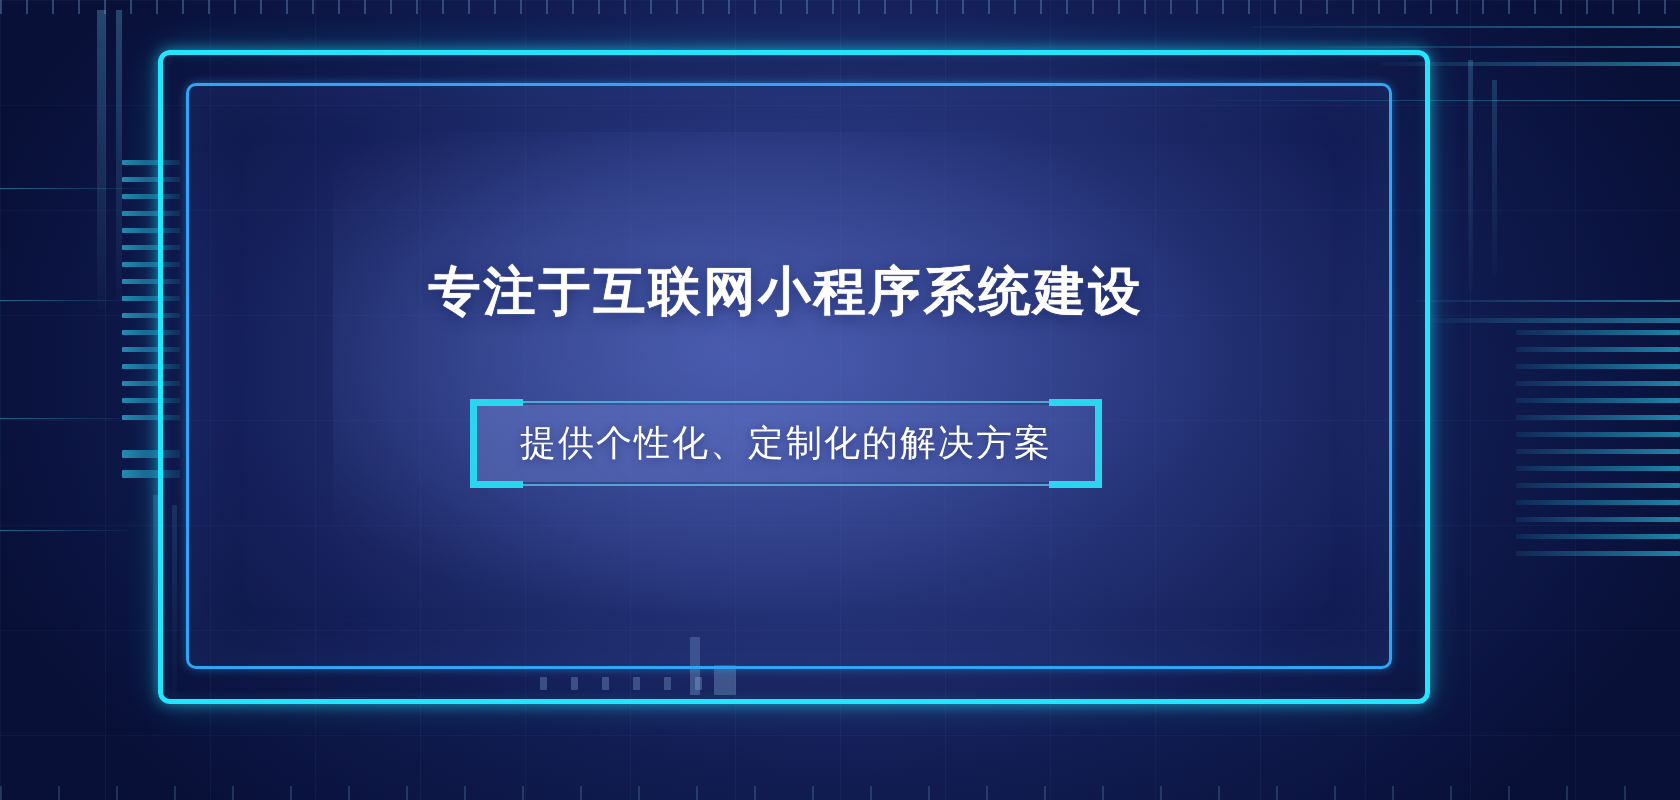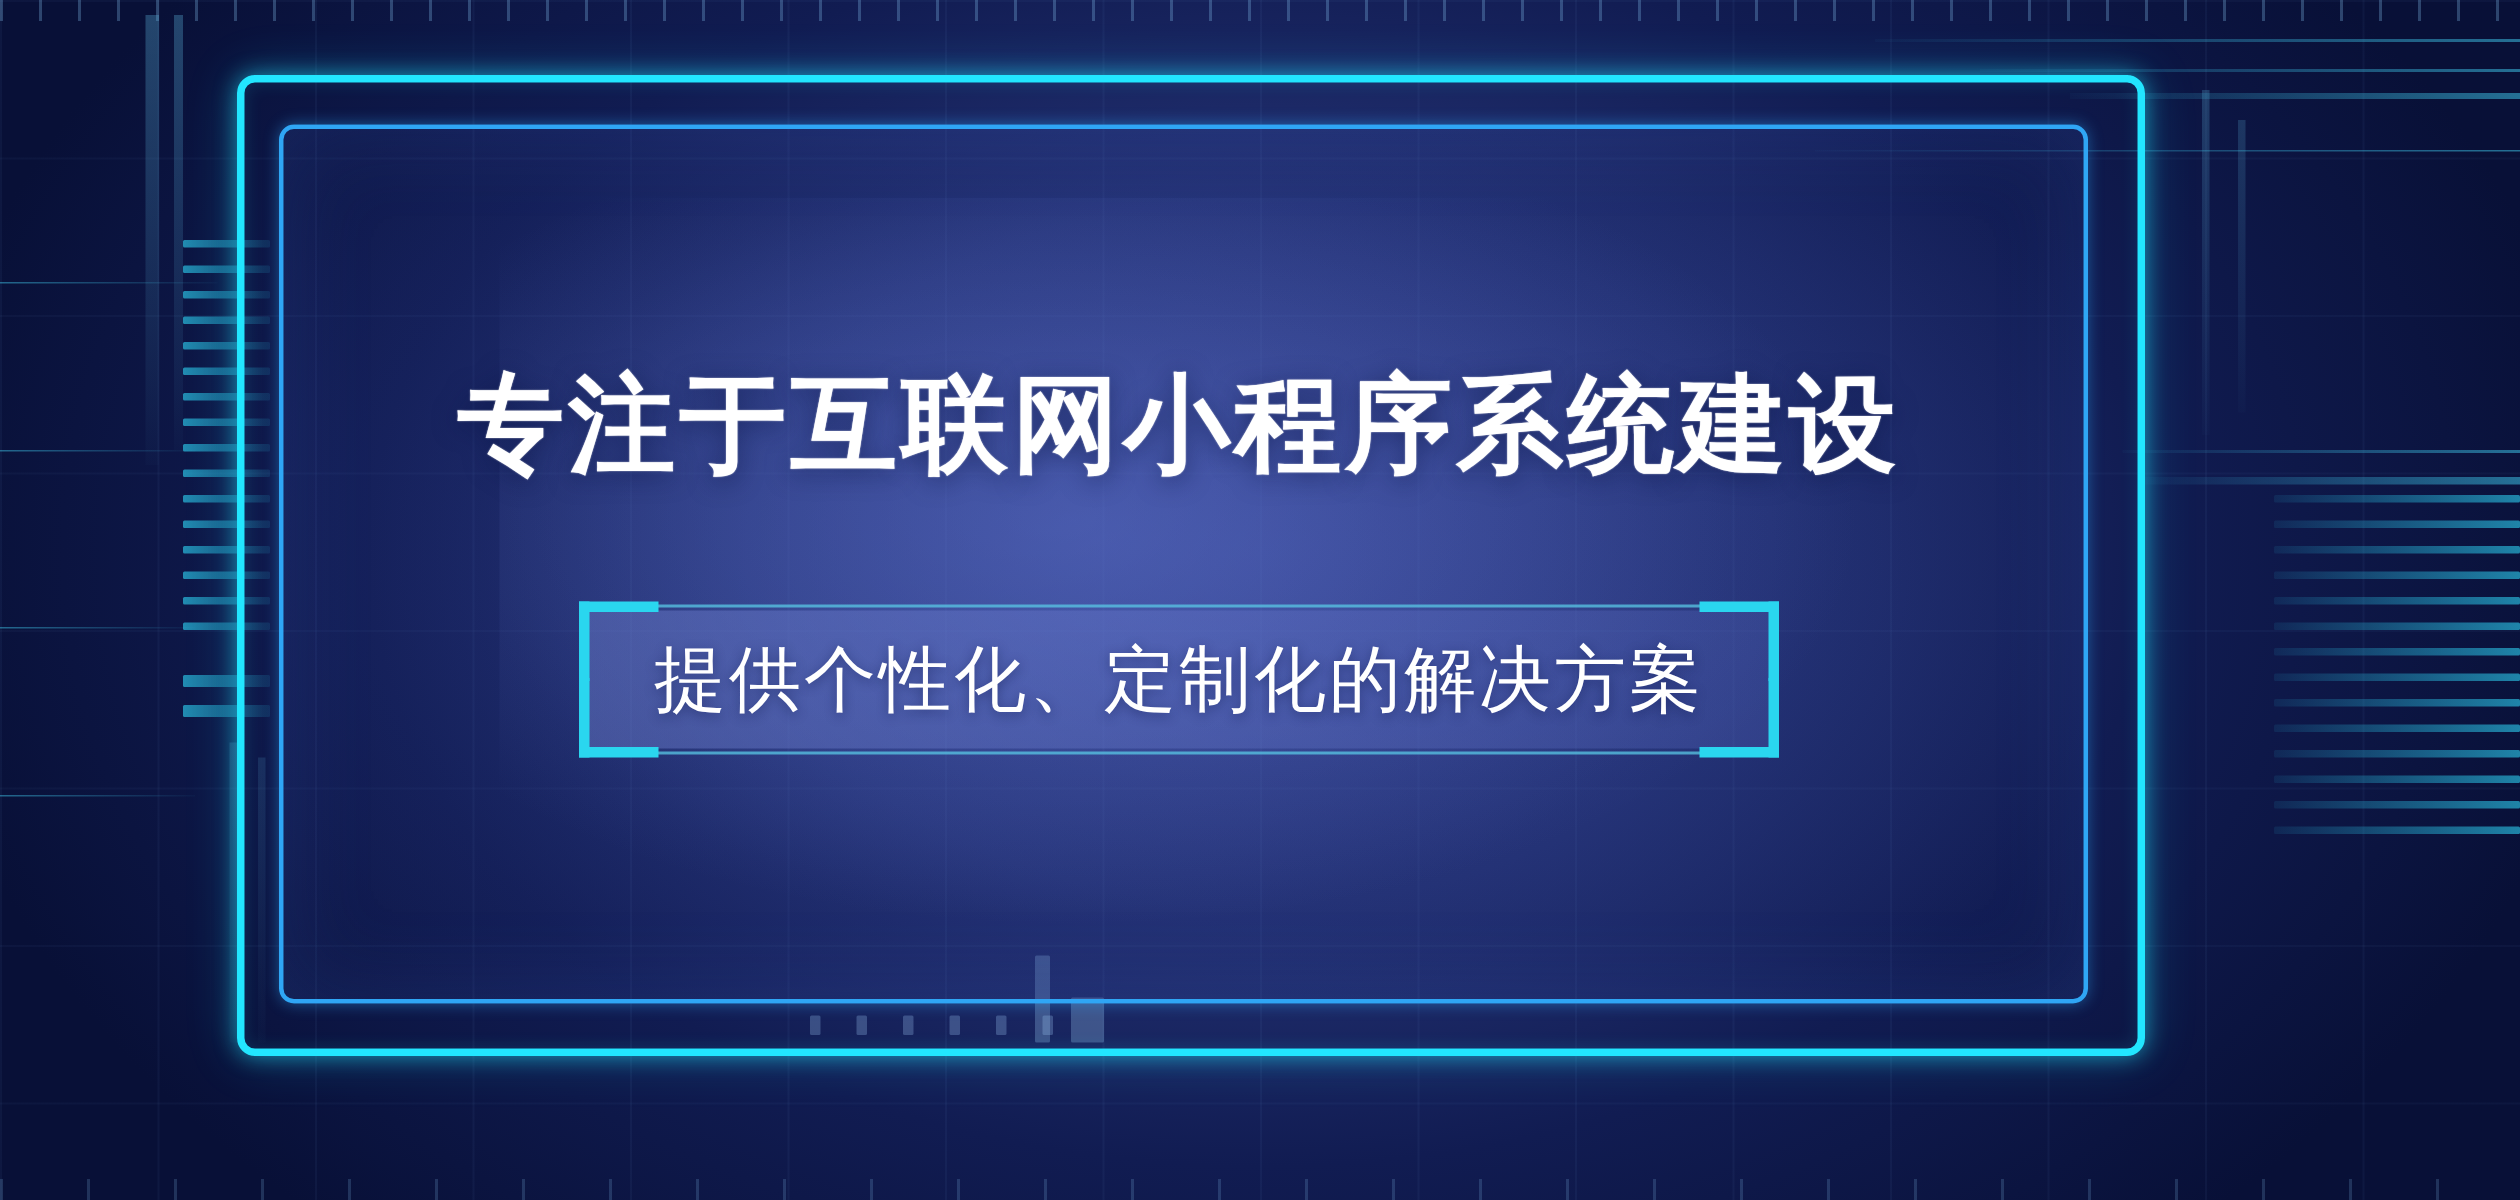--- a/index.html
+++ b/index.html
@@ -159,42 +159,42 @@
     top: 83px;
     width: 1200px;
     height: 580px;
     display: flex;
     flex-direction: column;
     align-items: center;
     justify-content: center;
   }
 
   .headline {
-    font-size: 71px;
+    font-size: 52px;
     font-weight: 700;
     color: #ffffff;
     letter-spacing: 3px;
     line-height: 1.05;
     white-space: nowrap;
     text-shadow:
       0 0 1px rgba(255,255,255,0.9),
       0 3px 16px rgba(10,20,70,0.55);
     margin-bottom: 86px;
     user-select: none;
   }
 
   
   .subtitle-wrap {
     position: relative;
     padding: 14px 44px;
     background: linear-gradient(to right, rgba(116,134,214,0.42), rgba(86,104,192,0.30));
   }
   .subtitle {
     position: relative;
-    font-size: 48px;
+    font-size: 36px;
     font-weight: 400;
     color: #ffffff;
     letter-spacing: 2px;
     white-space: nowrap;
     text-shadow: 0 2px 8px rgba(10,20,70,0.45);
     user-select: none;
     font-family: Liberation Serif, serif;
   }
   .corner {
     position: absolute;

